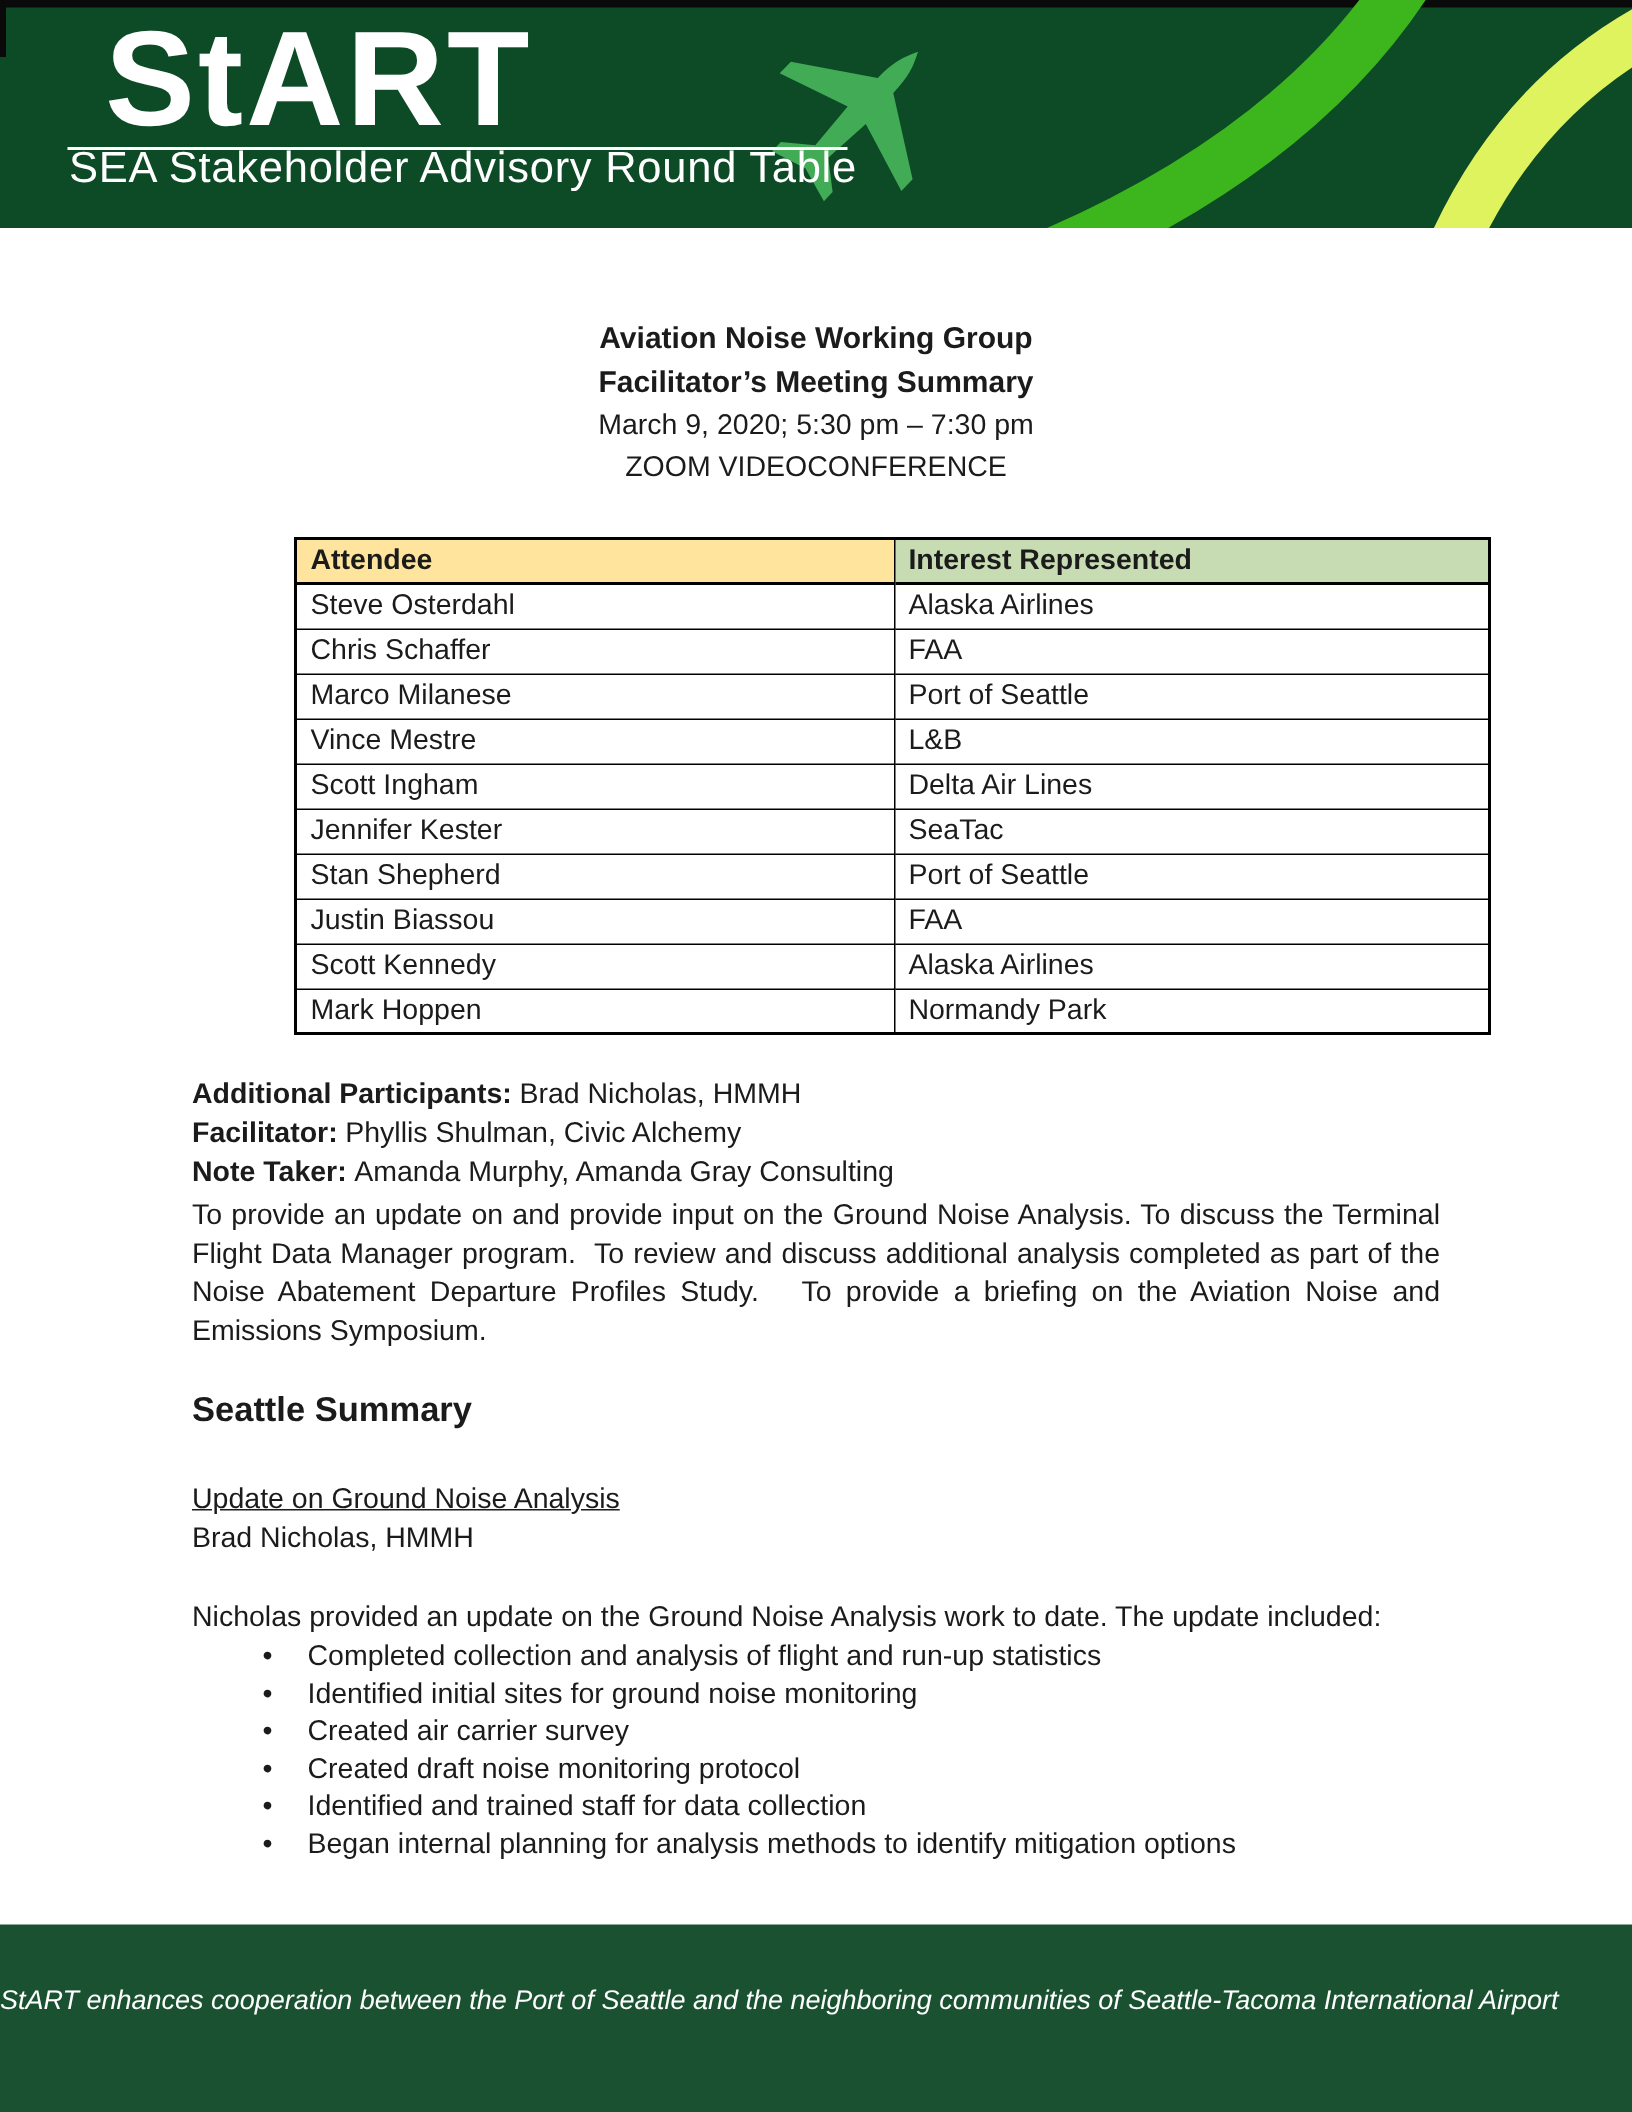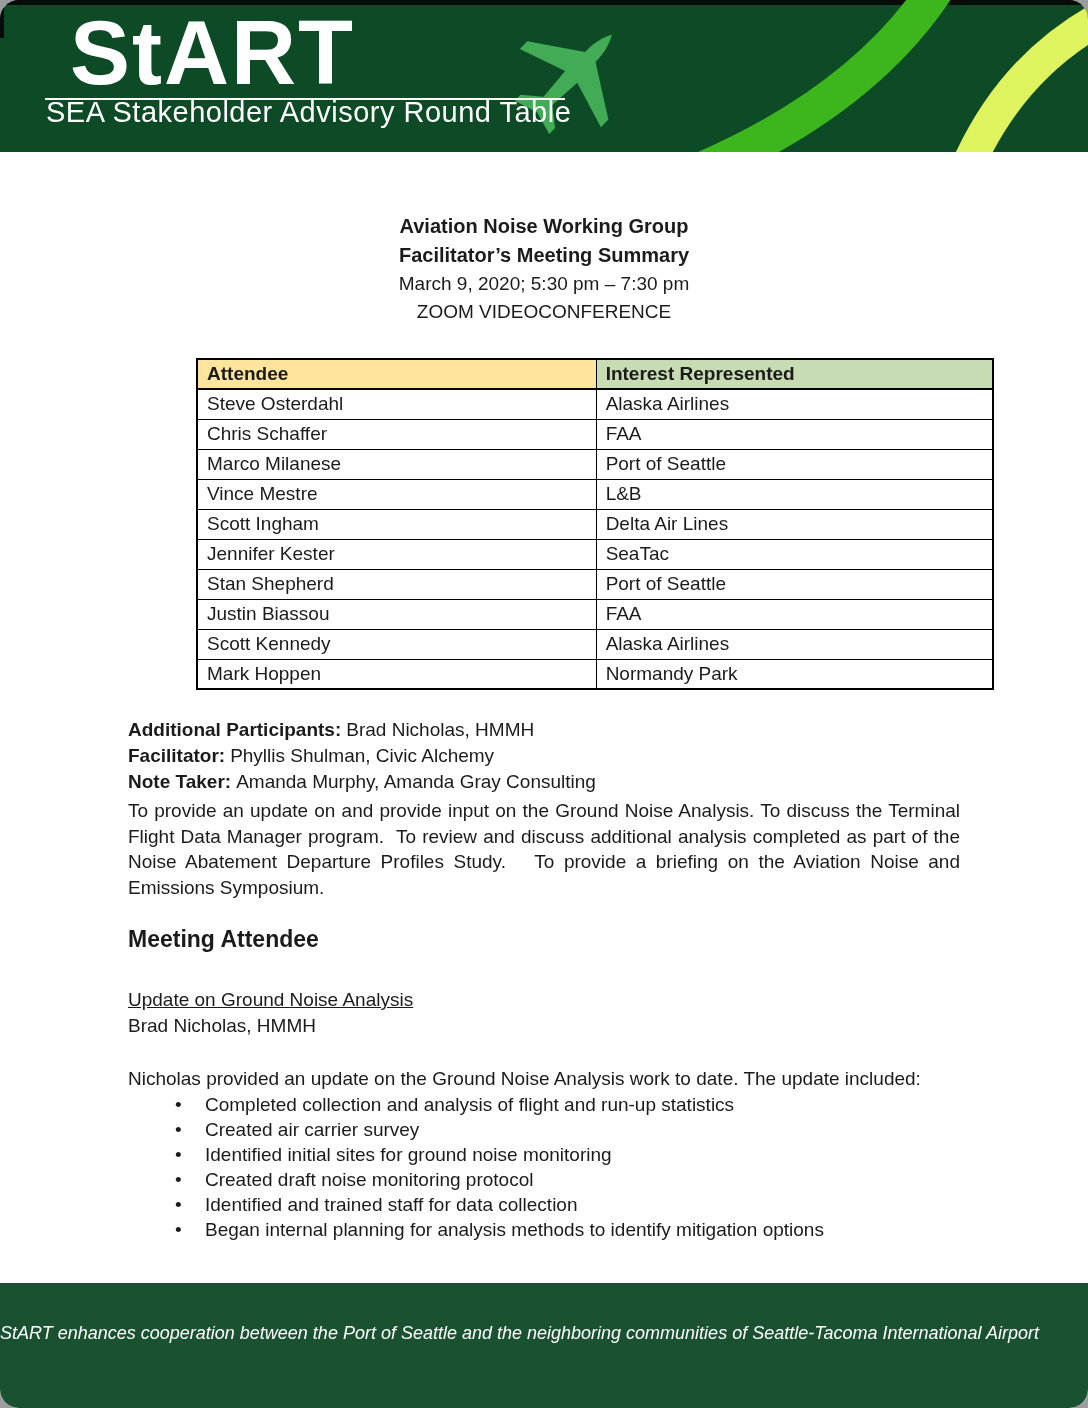--- a/index.html
+++ b/index.html
@@ -7,21 +7,20 @@
   body { font-family: "Liberation Sans", sans-serif; }
 
   .page {
     position: relative;
     width: 1088px;
     height: 1408px;
     margin: 0 auto;
     background: #ffffff;
     color: #1b1b1b;
     overflow: hidden;
-    border-radius: 19px;
   }
 
   
   .header {
     position: relative;
     width: 100%;
     height: 152px;
     background: #0d4a26;
     overflow: hidden;
   }
@@ -247,34 +246,34 @@
 
         <p class="participant-line"><b>Additional Participants:</b><span>Brad Nicholas, HMMH</span></p>
 
         <p class="participant-line"><b>Facilitator:</b><span>Phyllis Shulman, Civic Alchemy</span></p>
 
         <p class="participant-line"><b>Note Taker:</b><span>Amanda Murphy, Amanda Gray Consulting</span></p>
       </div>
 
     <div class="objectives-body">To provide an update on and provide input on the Ground Noise Analysis. To discuss the Terminal Flight Data Manager program.  To review and discuss additional analysis completed as part of the Noise Abatement Departure Profiles Study.   To provide a briefing on the Aviation Noise and Emissions Symposium.</div>
 
-    <div class="section-heading summary-heading">Meeting Attendee</div>
+    <div class="section-heading summary-heading">Seattle Summary</div>
 
     <div class="subsection-title">Update on Ground Noise Analysis</div>
     <div class="subsection-author">Brad Nicholas, HMMH</div>
 
     <div class="summary-intro">Nicholas provided an update on the Ground Noise Analysis work to date.  The update included:</div>
 
     <ul class="bullet-list">
 
         <li class="bullet-item">Completed collection and analysis of flight and run-up statistics</li>
 
+        <li class="bullet-item">Identified initial sites for ground noise monitoring</li>
+
         <li class="bullet-item">Created air carrier survey</li>
-
-        <li class="bullet-item">Identified initial sites for ground noise monitoring</li>
 
         <li class="bullet-item">Created draft noise monitoring protocol</li>
 
         <li class="bullet-item">Identified and trained staff for data collection</li>
 
         <li class="bullet-item">Began internal planning for analysis methods to identify mitigation options</li>
       </ul>
 
   </div>
 

